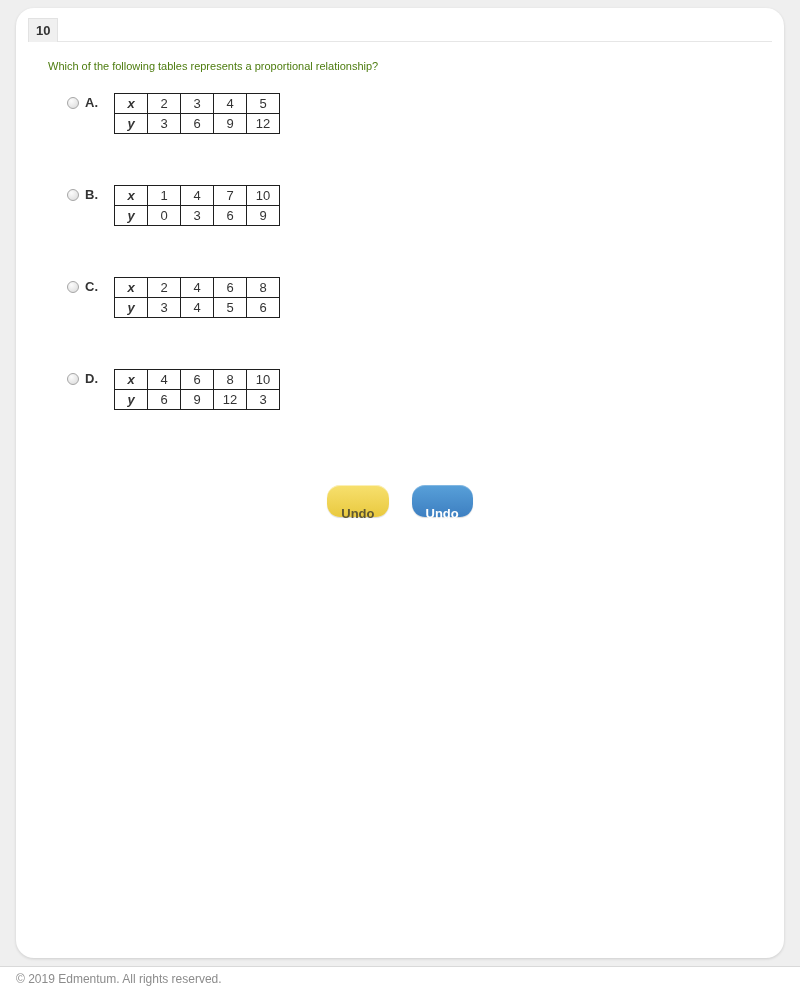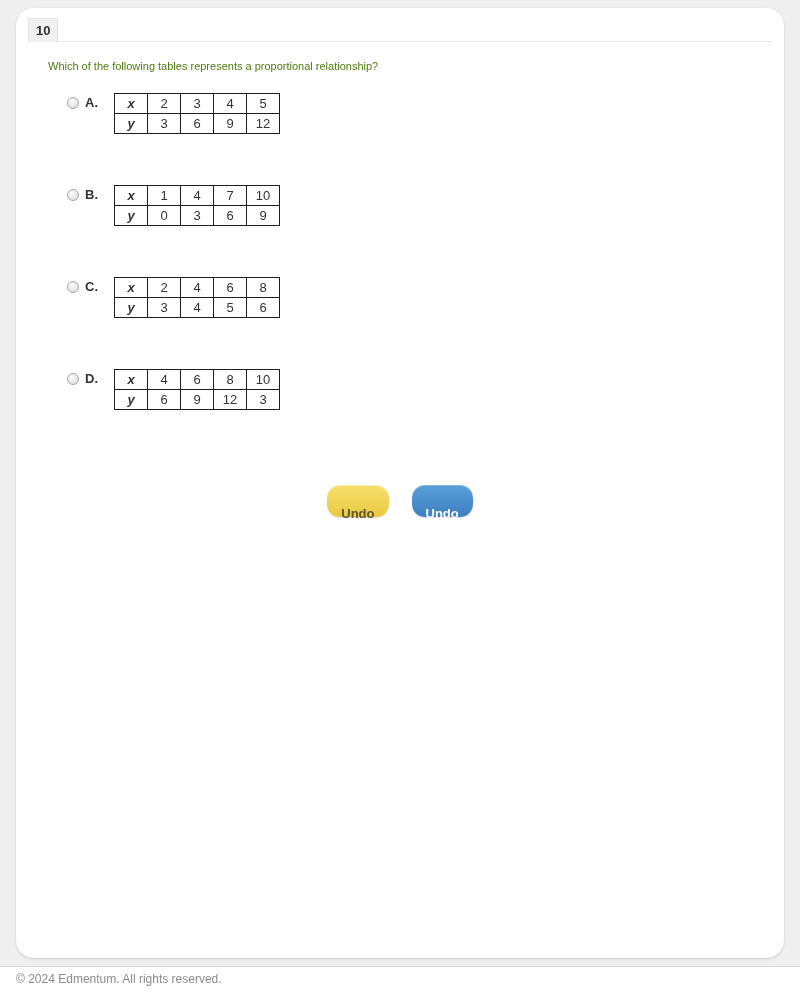--- a/index.html
+++ b/index.html
@@ -243,14 +243,14 @@
   </div>
 
   <div class="btn-row">
     <button class="btn btn-undo">Undo</button>
     <button class="btn btn-next">Undo</button>
   </div>
 
 </div>
 
 <div class="footer">
-  <div class="footer-text">© 2024 Edmentum. All rights reserved.</div>
+  <div class="footer-text">© 2019 Edmentum. All rights reserved.</div>
 </div>
 
 </body></html>

